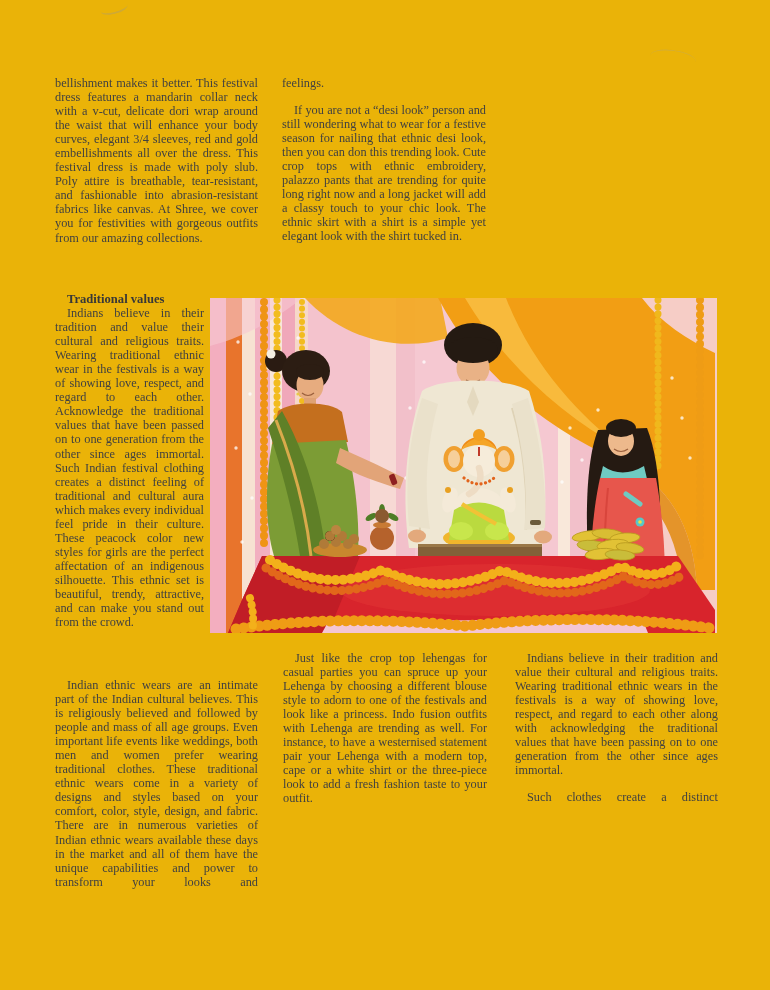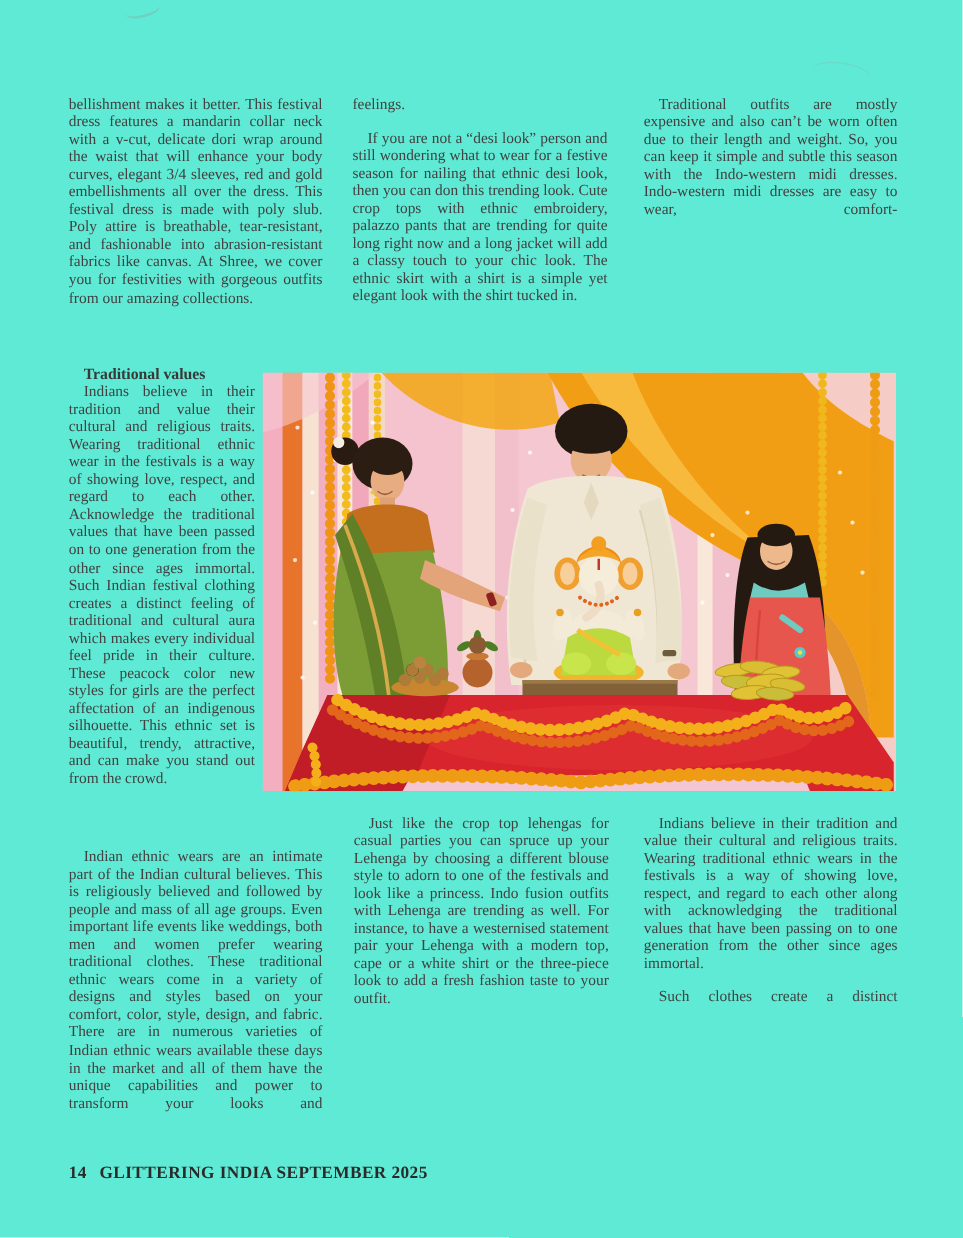--- a/index.html
+++ b/index.html
@@ -1,17 +1,17 @@
 <!DOCTYPE html>
 <html><head>
 <meta charset="utf-8">
 <style>
   html,body { margin:0; padding:0; background:#ffffff; }
   .page {
-    position:relative; width:770px; height:990px; background:#5eead4;
+    position:relative; width:770px; height:990px; background:#eab308;
     font-family:"Liberation Serif","DejaVu Serif",serif; overflow:hidden;
   }
   .col { position:absolute; text-align:justify; font-size:12.3px; line-height:14.05px; color:#414141; }
   .col p { margin:0; }
   .col p + p { margin-top:13px; }
   .indent { text-indent:12px; }
   .cont-end { text-align-last:justify; }
   .heading { font-size:12.6px; font-weight:bold; margin:0; text-indent:12px; color:#383838; }
   .photo { position:absolute; left:210px; top:298px; width:507px; height:335px; margin:0; overflow:hidden; }
   .page-footer {
@@ -35,21 +35,20 @@
   <div class="col" style="left:55px; top:76px; width:203px;">
     <p>bellishment makes it better. This festival dress features a mandarin collar neck with a v-cut, delicate dori wrap around the waist that will enhance your body curves, elegant 3/4 sleeves, red and gold embellishments all over the dress. This festival dress is made with poly slub. Poly attire is breathable, tear-resistant, and fashionable into abrasion-resistant fabrics like canvas. At Shree, we cover you for festivities with gorgeous outfits from our amazing collections.</p>
   </div>
 
   <div class="col" style="left:282px; top:76px; width:204px;">
     <p>feelings.</p>
     <p class="indent">If you are not a “desi look” person and still wondering what to wear for a festive season for nailing that ethnic desi look, then you can don this trending look. Cute crop tops with ethnic embroidery, palazzo pants that are trending for quite long right now and a long jacket will add a classy touch to your chic look. The ethnic skirt with a shirt is a simple yet elegant look with the shirt tucked in.</p>
   </div>
 
   <div class="col" style="left:515px; top:76px; width:203px;">
-    <p class="indent cont-end">Traditional outfits are mostly expensive and also can’t be worn often due to their length and weight. So, you can keep it simple and subtle this season with the Indo-western midi dresses. Indo-western midi dresses are easy to wear, comfort-</p>
   </div>
 
   <div class="col" style="left:55px; top:292px; width:149px;">
     <h3 class="heading">Traditional values</h3>
     <p class="indent" style="margin-top:0;">Indians believe in their tradition and value their cultural and religious traits. Wearing traditional ethnic wear in the festivals is a way of showing love, respect, and regard to each other. Acknowledge the traditional values that have been passed on to one generation from the other since ages immortal. Such Indian festival clothing creates a distinct feeling of traditional and cultural aura which makes every individual feel pride in their culture. These peacock color new styles for girls are the perfect affectation of an indigenous silhouette. This ethnic set is beautiful, trendy, attractive, and can make you stand out from the crowd.</p>
   </div>
 
   <figure class="photo" aria-label="Family offering prayers to a Ganesha idol on a marigold-decorated red table with festive drapes">
     <svg viewBox="0 0 507 335" width="507" height="335" preserveAspectRatio="none" role="img">
       <rect x="0" y="0" width="507" height="335" fill="#f2c0ca"></rect>
@@ -227,17 +226,14 @@
 
   <div class="col" style="left:283px; top:651px; width:204px;">
     <p class="indent">Just like the crop top lehengas for casual parties you can spruce up your Lehenga by choosing a different blouse style to adorn to one of the festivals and look like a princess. Indo fusion outfits with Lehenga are trending as well. For instance, to have a westernised statement pair your Lehenga with a modern top, cape or a white shirt or the three-piece look to add a fresh fashion taste to your outfit.</p>
   </div>
 
   <div class="col" style="left:515px; top:651px; width:203px;">
     <p class="indent">Indians believe in their tradition and value their cultural and religious traits. Wearing traditional ethnic wears in the festivals is a way of showing love, respect, and regard to each other along with acknowledging the traditional values that have been passing on to one generation from the other since ages immortal.</p>
     <p class="indent cont-end">Such clothes create a distinct</p>
   </div>
 
-  <footer class="page-footer">
-    <span class="num">14</span><span>GLITTERING INDIA SEPTEMBER 2025</span>
-  </footer>
 
 </div>
 
 </body></html>

